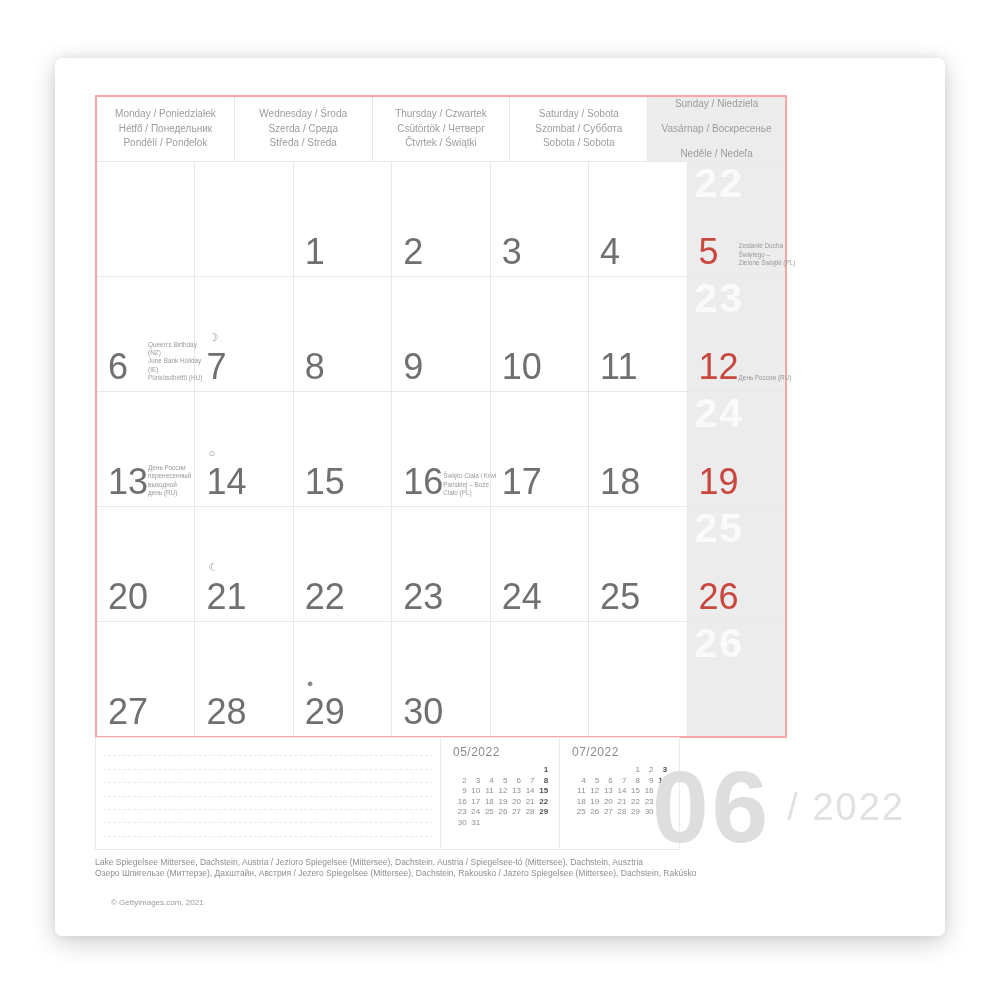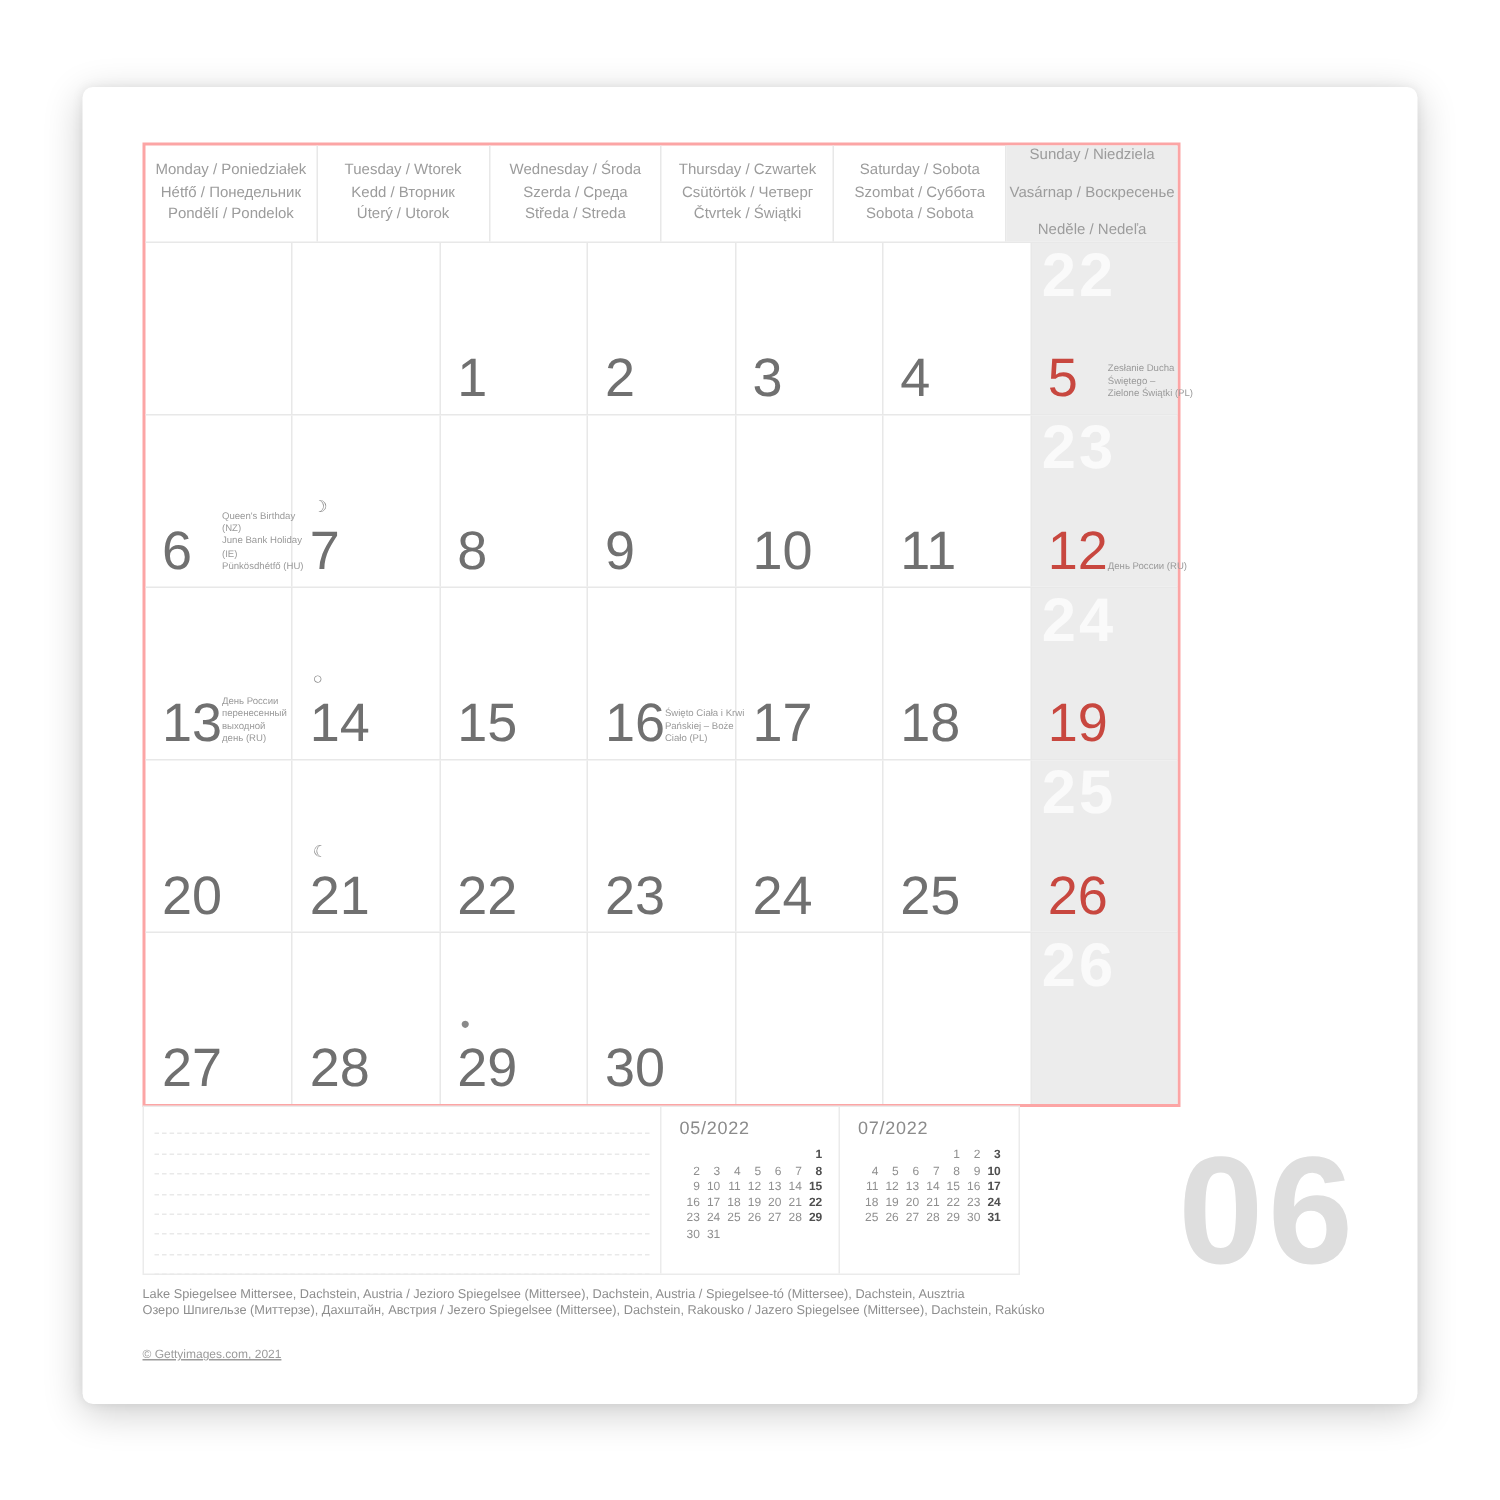--- a/index.html
+++ b/index.html
@@ -55,38 +55,33 @@
   .minical:last-child{border-right:none;}
   .mc-title{font-size:12px;color:#8b8b8b;letter-spacing:.5px;}
   .mc-grid{display:grid;grid-template-columns:repeat(7,13.6px);margin-top:6px;}
   .mc-cell{font-size:8px;line-height:10.6px;color:#8f8f8f;text-align:right;}
   .mc-sun{font-weight:bold;color:#4f4f4f;}
   
   .bigmonth{position:absolute;right:40px;top:698px;display:flex;align-items:center;}
   .m-num{font-size:102px;font-weight:bold;color:#dedede;letter-spacing:3px;line-height:1;}
   .m-year{font-size:38px;color:#e1e1e1;margin-left:16px;letter-spacing:2px;}
   .caption{position:absolute;left:40px;top:799px;font-size:8.5px;line-height:11px;color:#8e8e8e;}
-  .copyright{position:absolute;left:40px;top:840px;font-size:8px;color:#9b9b9b;text-decoration:underline;}
+  .copyright{position:absolute;left:56px;top:840px;font-size:8px;color:#9b9b9b;}
 </style>
 </head>
 <body>
 
 <div class="page">
 
   <div class="grid">
     <div class="hrow">
         <div class="hcell">
           <div>Monday / Poniedziałek</div>
           <div>Hétfő / Понедельник</div>
           <div>Pondělí / Pondelok</div>
-        </div>
-        <div class="hcell">
-          <div>Tuesday / Wtorek</div>
-          <div>Kedd / Вторник</div>
-          <div>Úterý / Utorok</div>
         </div>
         <div class="hcell">
           <div>Wednesday / Środa</div>
           <div>Szerda / Среда</div>
           <div>Středa / Streda</div>
         </div>
         <div class="hcell">
           <div>Thursday / Czwartek</div>
           <div>Csütörtök / Четверг</div>
           <div>Čtvrtek / Świątki</div>
@@ -327,20 +322,21 @@
           <div class="mc-cell">28</div>
           <div class="mc-cell">29</div>
           <div class="mc-cell">30</div>
           <div class="mc-cell mc-sun">31</div>
         </div>
     </div>
   </div>
 
   <div class="bigmonth">
     <span class="m-num">06</span>
+    <span class="m-year">/ 2022</span>
   </div>
 
   <div class="caption">
     <div>Lake Spiegelsee Mittersee, Dachstein, Austria / Jezioro Spiegelsee (Mittersee), Dachstein, Austria / Spiegelsee-tó (Mittersee), Dachstein, Ausztria</div>
     <div>Озеро Шпигельзе (Миттерзе), Дахштайн, Австрия / Jezero Spiegelsee (Mittersee), Dachstein, Rakousko / Jazero Spiegelsee (Mittersee), Dachstein, Rakúsko</div>
   </div>
 
   <div class="copyright">© Gettyimages.com, 2021</div>
 </div>
 

